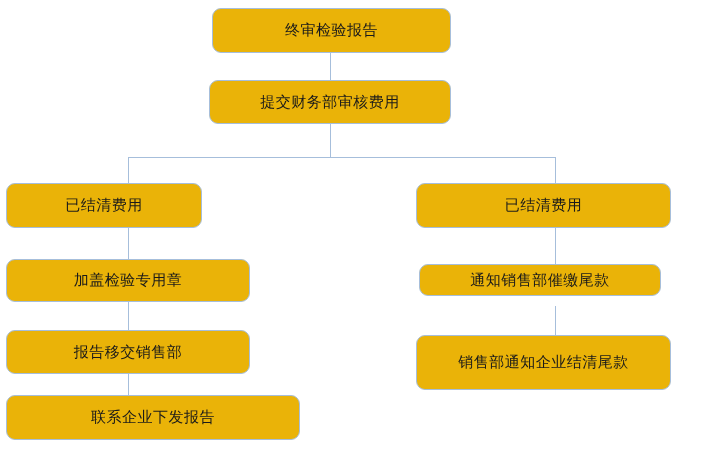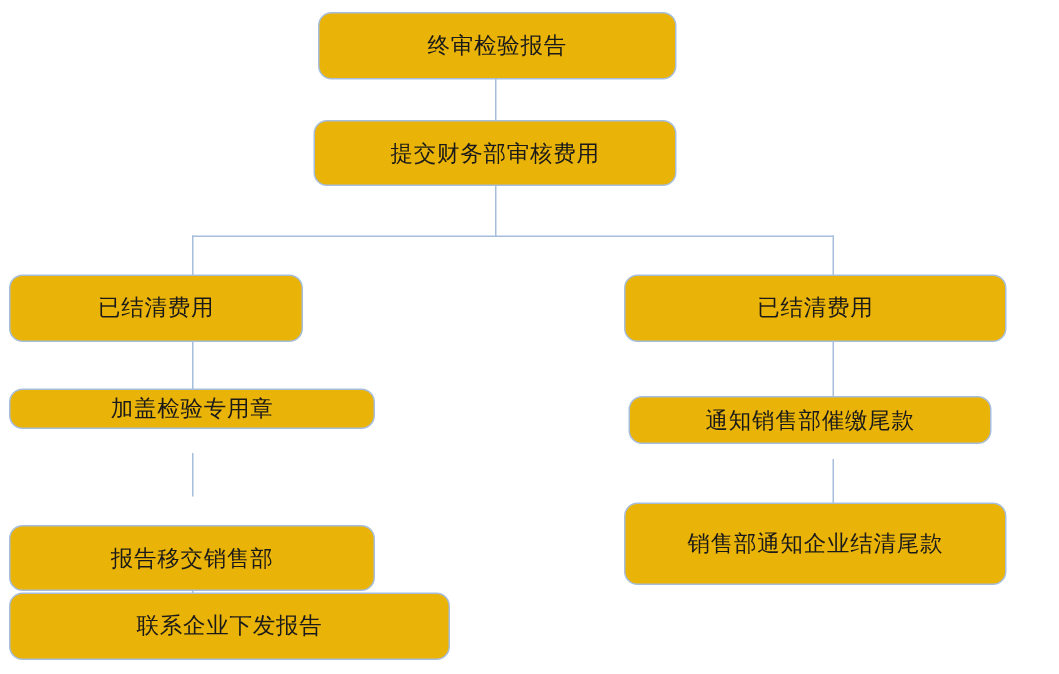--- a/index.html
+++ b/index.html
@@ -68,25 +68,25 @@
   </div>
 
   <div class="node" style="left:209px; top:80px; width:242px; height:44px;">
     <span class="node-label">提交财务部审核费用</span>
   </div>
 
   <div class="node" style="left:6px; top:183px; width:196px; height:45px;">
     <span class="node-label">已结清费用</span>
   </div>
 
-  <div class="node" style="left:6px; top:259px; width:244px; height:27px;align-items:center;">
+  <div class="node" style="left:6px; top:259px; width:244px; height:43px;align-items:center;">
     <span class="node-label">加盖检验专用章</span>
   </div>
 
-  <div class="node" style="left:6px; top:330px; width:244px; height:44px;margin-top:20px;">
+  <div class="node" style="left:6px; top:330px; width:244px; height:44px;">
     <span class="node-label">报告移交销售部</span>
   </div>
 
   <div class="node" style="left:6px; top:395px; width:294px; height:45px;">
     <span class="node-label">联系企业下发报告</span>
   </div>
 
   <div class="node" style="left:416px; top:183px; width:255px; height:45px;">
     <span class="node-label">已结清费用</span>
   </div>

